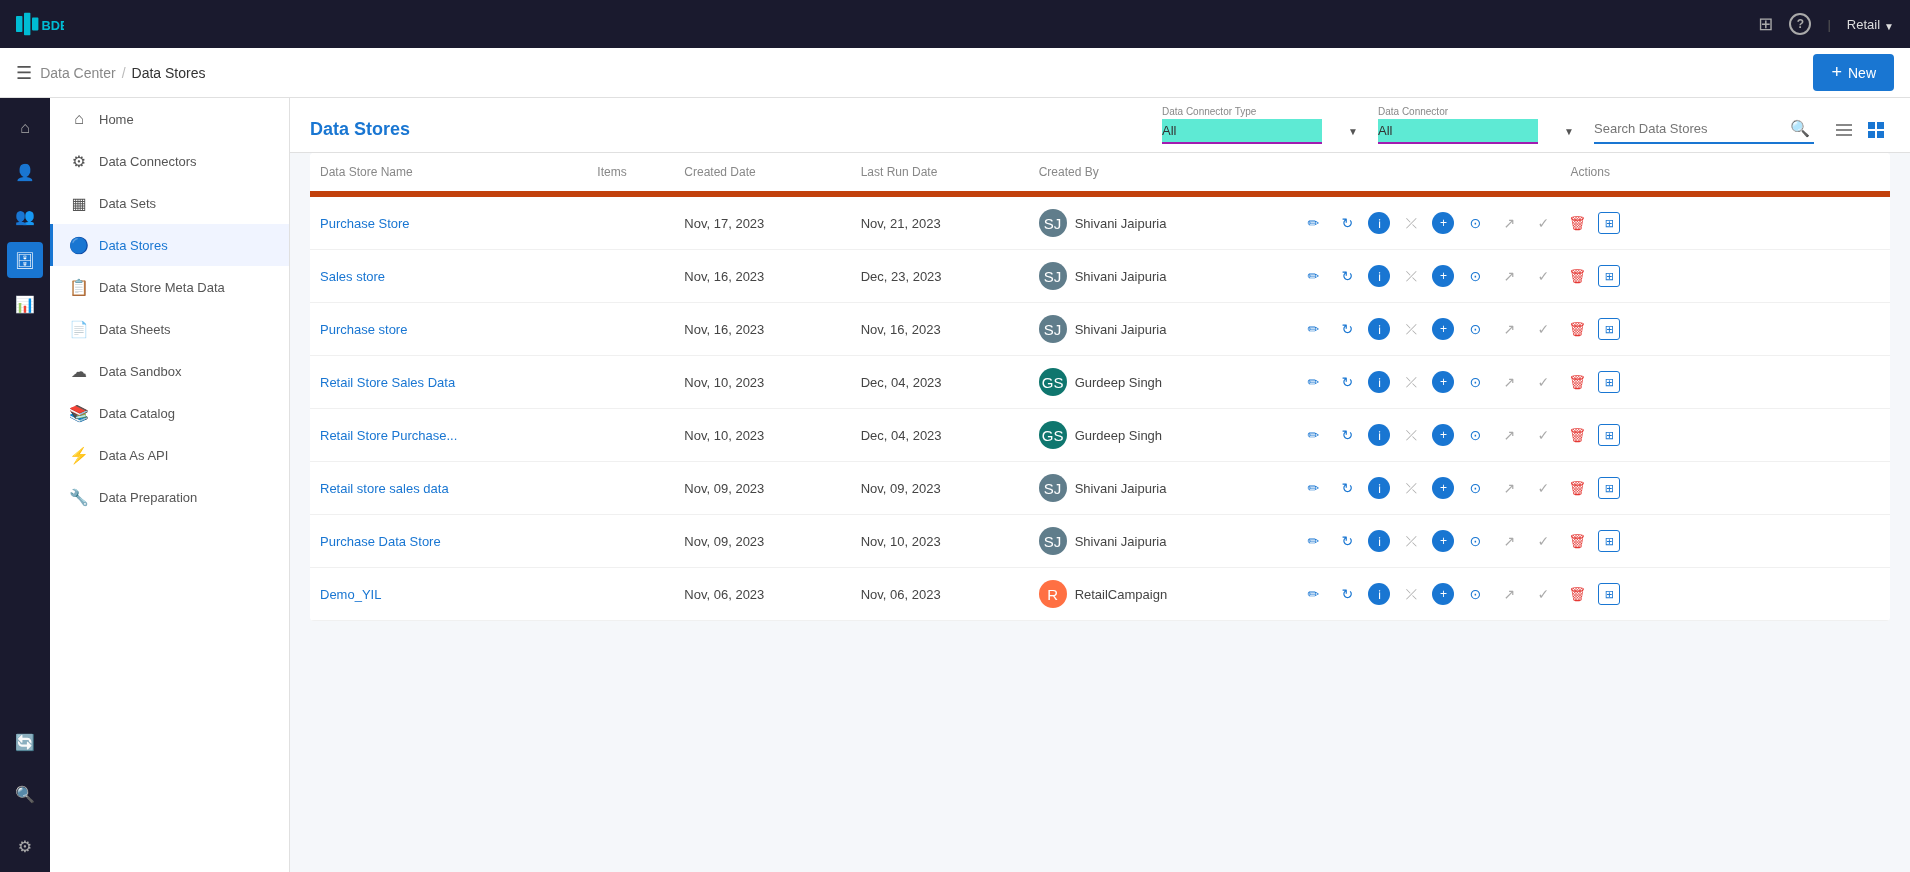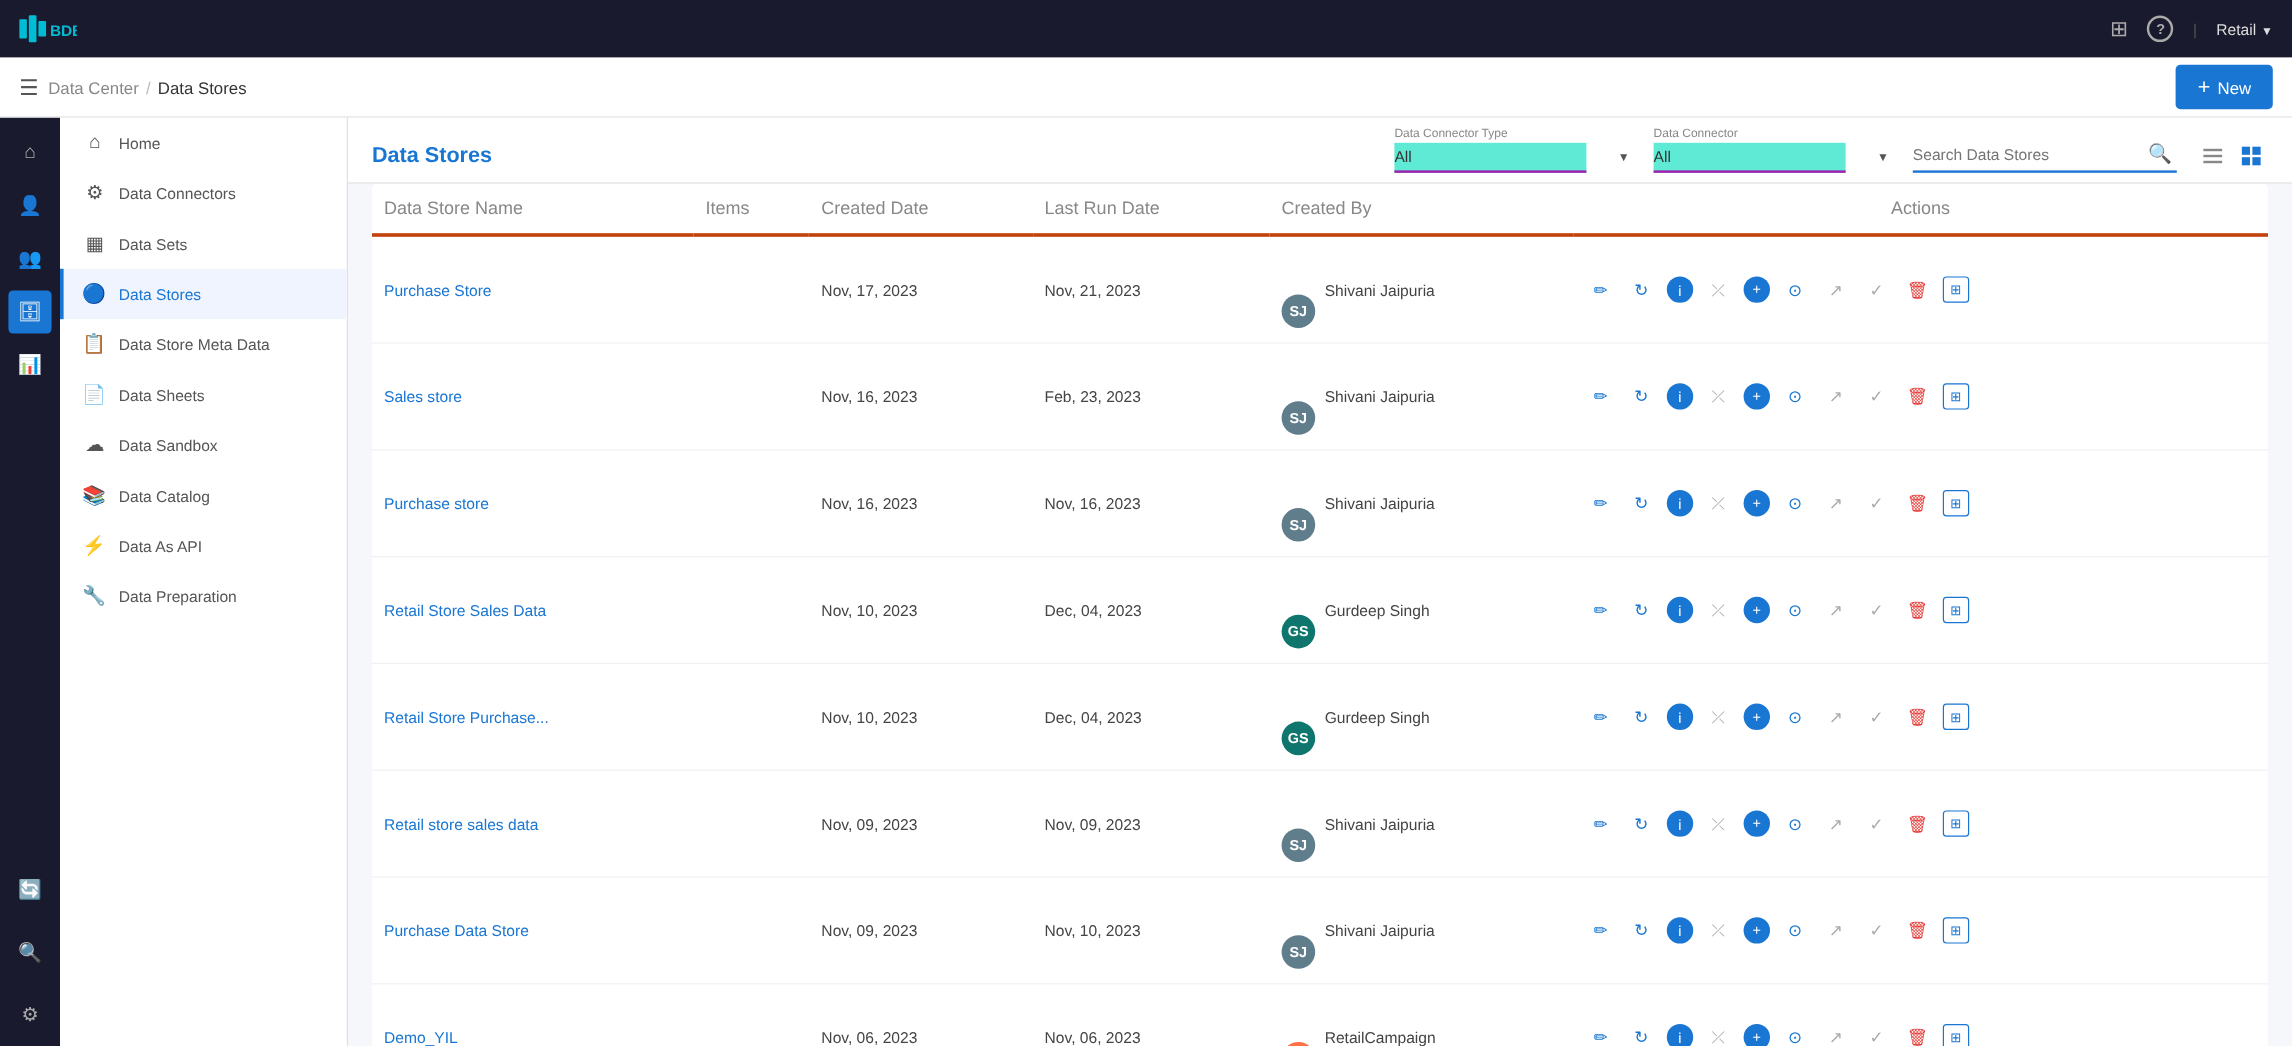--- a/index.html
+++ b/index.html
@@ -54,26 +54,26 @@
     .search-input { border: none; outline: none; font-size: 13px; color: #ec4899; width: 190px; background: transparent; }
     .search-icon-btn { color: #888; cursor: pointer; font-size: 16px; }
     .view-toggle { display: flex; gap: 4px; align-items: center; padding-bottom: 8px; }
     .view-btn { width: 28px; height: 28px; display: flex; align-items: center; justify-content: center; cursor: pointer; color: #888; border-radius: 3px; }
     .view-btn.active { color: #1976d2; }
 
     
     .table-area { flex: 1; overflow-y: auto; padding: 0 20px; }
     .data-table { width: 100%; border-collapse: collapse; background: white; border-radius: 4px; overflow: hidden; }
     .data-table thead tr { background: #fff; }
-    .data-table thead th { padding: 12px 10px; text-align: left; font-size: 15px; color: #888; font-weight: 500; border-bottom: 3px solid #c2410c; white-space: nowrap; }
+    .data-table thead th { padding: 12px 10px; text-align: left; font-size: 12px; color: #888; font-weight: 500; border-bottom: 6px solid #c2410c; white-space: nowrap; }
     .data-table tbody tr { border-bottom: 1px solid #f0f0f0; }
     .data-table tbody td { padding: 12px 10px; font-size: 13px; color: #444; white-space: nowrap; }
     .data-table tbody td.name-cell { color: #1976d2; cursor: pointer; }
     .status-cell { color: #888; }
-    .avatar { width: 28px; height: 28px; border-radius: 50%; display: inline-flex; align-items: center; justify-content: center; font-size: 12px; font-weight: bold; color: white; flex-shrink: 0; margin-top: 36px; }
+    .avatar { width: 28px; height: 28px; border-radius: 50%; display: inline-flex; align-items: center; justify-content: center; font-size: 15px; font-weight: normal; color: white; flex-shrink: 0; }
     .avatar.sj { background: #607d8b; }
     .avatar.gs { background: #0f766e; }
     .avatar.rc { background: #ff7043; }
     .created-by { display: flex; align-items: center; gap: 8px; }
     .actions-cell { display: flex; align-items: center; gap: 8px; }
     .action-icon { width: 26px; height: 26px; display: flex; align-items: center; justify-content: center; cursor: pointer; font-size: 14px; border-radius: 50%; }
     .action-icon.blue { color: #1976d2; }
     .action-icon.blue-circle { background: #1976d2; color: white; border-radius: 50%; width: 22px; height: 22px; font-size: 12px; }
     .action-icon.red { color: #e53935; }
     .action-icon.gray { color: #aaa; }
@@ -271,21 +271,21 @@
           <span class="action-icon gray" title="Check">✓</span>
           <span class="action-icon red" title="Delete">🗑</span>
           <span class="action-icon blue-outline" title="QR">⊞</span>
         </div>
       </td>
     </tr>
             <tr>
       <td class="name-cell">Sales store</td>
       <td class="status-cell"></td>
       <td>Nov, 16, 2023</td>
-      <td>Feb, 23, 2023</td>
+      <td>Dec, 23, 2023</td>
       <td>
         <div class="created-by">
           <div class="avatar sj">SJ</div>
           <span>Shivani Jaipuria</span>
         </div>
       </td>
       <td>
         <div class="actions-cell">
           <span class="action-icon blue" title="Edit">✏</span>
           <span class="action-icon blue" title="Refresh">↻</span>

